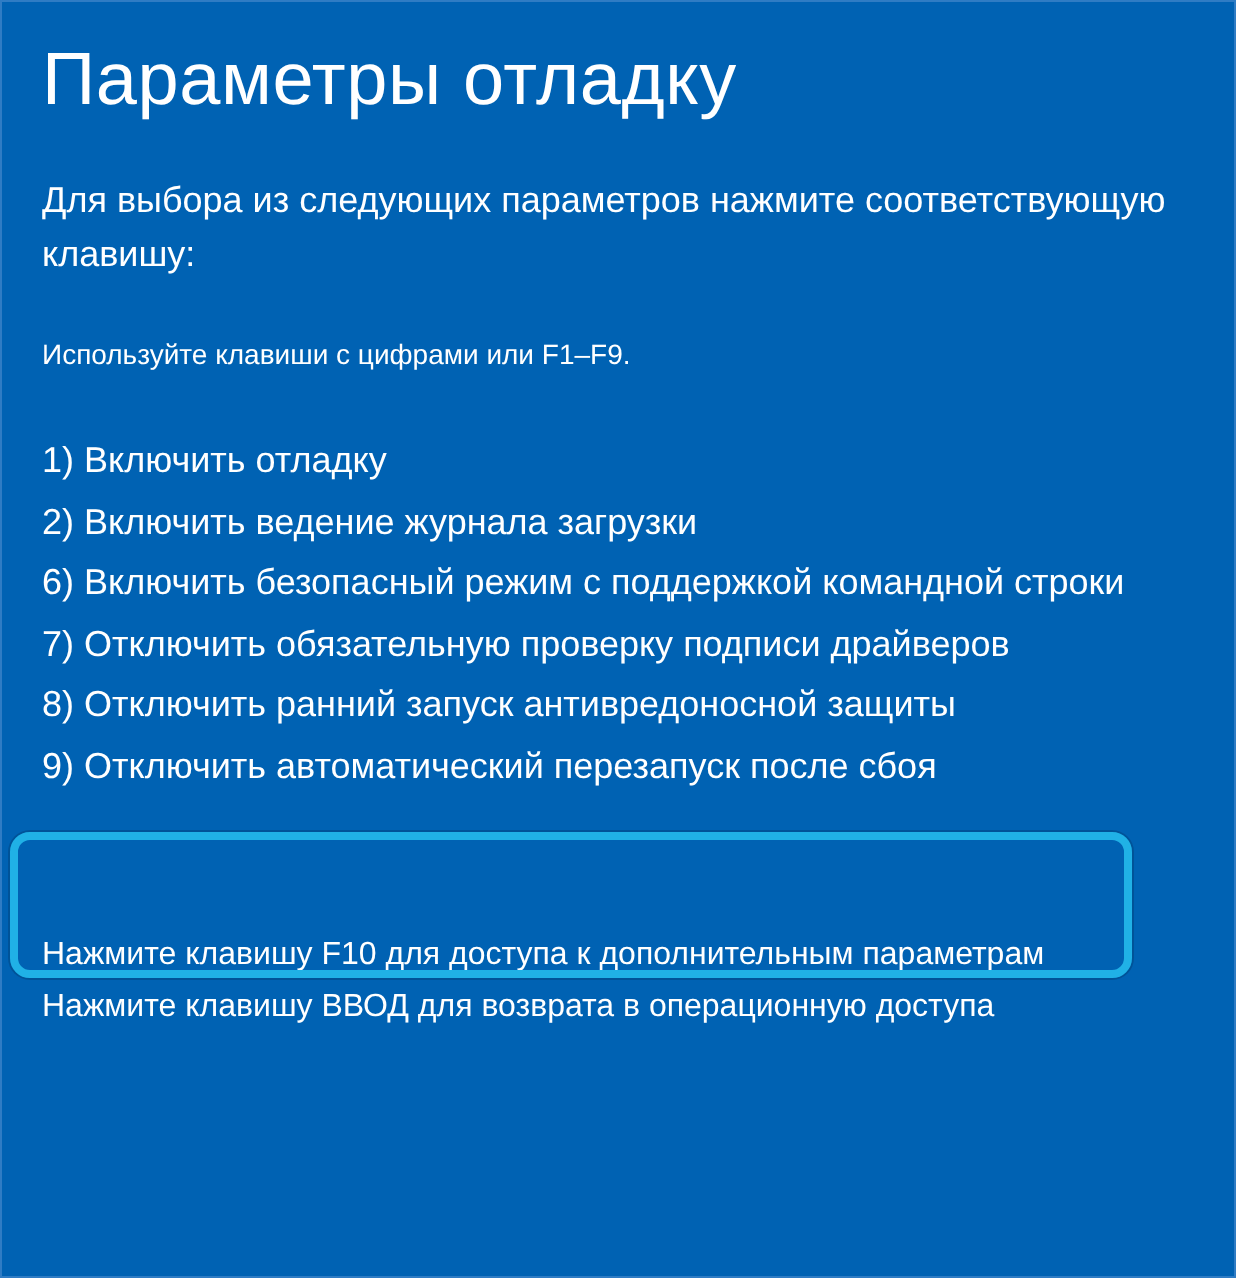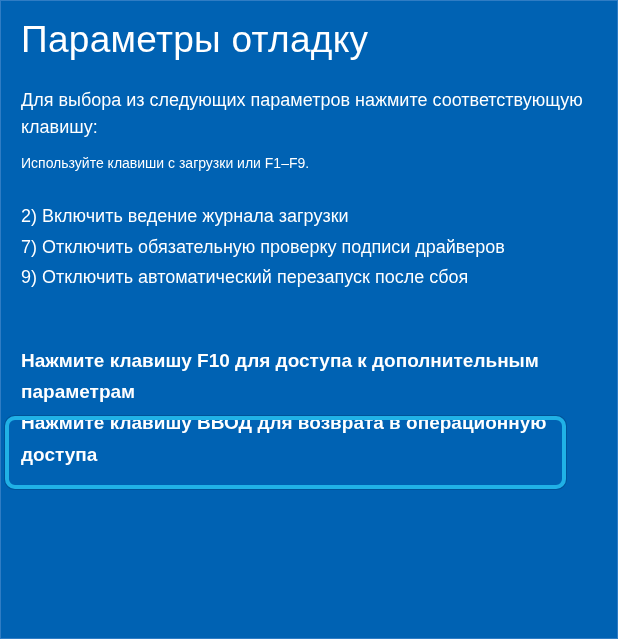--- a/index.html
+++ b/index.html
@@ -24,21 +24,21 @@
   .title {
     font-size: 37px;
     font-weight: 300;
     margin: 8px 0 26px 0;
     letter-spacing: 0.3px;
   }
   .subtitle {
     font-size: 18px;
     font-weight: 400;
     line-height: 1.5;
-    margin-bottom: 14px;
+    margin-bottom: 28px;
   }
   .hint {
     font-size: 14px;
     font-weight: 400;
     margin-bottom: 30px;
   }
   .options {
     font-size: 18px;
     line-height: 1.7;
     font-weight: 400;
@@ -47,52 +47,64 @@
     display: block;
     white-space: nowrap;
   }
   .option-row .num {
     display: inline;
   }
   .option-row .label {
     display: inline;
   }
   .footer {
-    margin-top: 52px;
-    font-size: 19px;
+    margin-top: 66px;
+    font-size: 16px;
     line-height: 1.65;
-    font-weight: 700;
+    font-weight: 400;
   }
   .highlight-box {
     position: absolute;
     border: 4px solid #20b1e6;
     border-radius: 10px;
     pointer-events: none;
     box-shadow: 0 0 0 1px rgba(0,0,0,0.15);
   }
 </style>
 </head>
 <body>
 
 <div class="screen">
 
   <div class="title">Параметры отладку</div>
 
   <div class="subtitle">Для выбора из следующих параметров нажмите соответствующую клавишу:</div>
 
-  <div class="hint">Используйте клавиши с загрузки или F1–F9.</div>
+  <div class="hint">Используйте клавиши с цифрами или F1–F9.</div>
 
   <div class="options">
+    <div class="option-row">
+      <span class="num">1)</span>
+      <span class="label">Включить отладку</span>
+    </div>
     <div class="option-row">
       <span class="num">2)</span>
       <span class="label">Включить ведение журнала загрузки</span>
     </div>
     <div class="option-row">
+      <span class="num">6)</span>
+      <span class="label">Включить безопасный режим с поддержкой командной строки</span>
+    </div>
+    <div class="option-row">
       <span class="num">7)</span>
       <span class="label">Отключить обязательную проверку подписи драйверов</span>
+    </div>
+    <div class="option-row">
+      <span class="num">8)</span>
+      <span class="label">Отключить ранний запуск антивредоносной защиты</span>
     </div>
     <div class="option-row">
       <span class="num">9)</span>
       <span class="label">Отключить автоматический перезапуск после сбоя</span>
     </div>
   </div>
 
   <div class="footer">
     <div>Нажмите клавишу F10 для доступа к дополнительным параметрам</div>
     <div>Нажмите клавишу ВВОД для возврата в операционную доступа</div>

